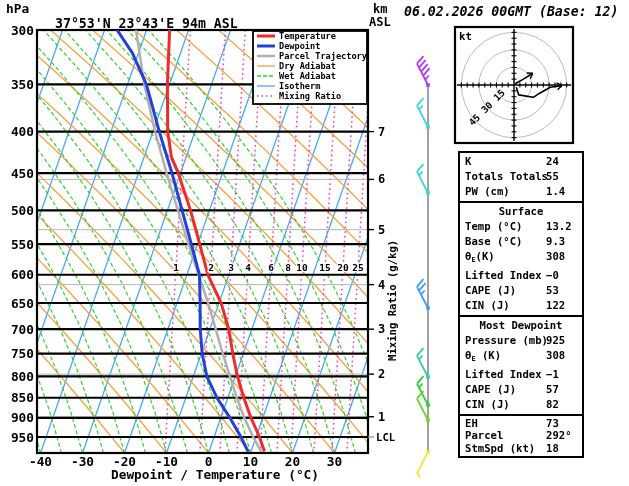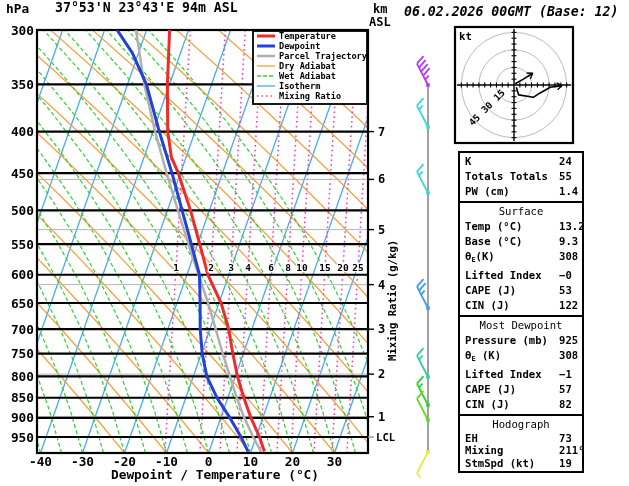--- a/index.html
+++ b/index.html
@@ -1,30 +1,30 @@
 <!DOCTYPE html>
 <html><head>
 <meta charset="utf-8">
 <style>
   html,body{margin:0;padding:0;background:#fff;}
   .stage{position:relative;width:629px;height:486px;background:#fff;overflow:hidden;
          font-family:"DejaVu Sans Mono","Liberation Mono",monospace;}
   .title{position:absolute;font-weight:700;font-size:13.2px;color:#000;white-space:pre;}
-  #t-left{left:55px;top:0;}
+  #t-left{left:55px;top:16px;}
   #t-right{left:404px;top:4px;font-style:italic;}
   #credit{position:absolute;left:441px;top:490px;font-weight:700;font-size:12.6px;color:#4d7c0f;white-space:pre;}
   #skewt{position:absolute;left:0;top:0;}
   #hodo{position:absolute;left:451px;top:25px;}
   #panel{position:absolute;left:458px;top:151px;width:126px;}
   .tbox{border:2px solid #000;background:#fff;margin-top:-2px;padding:1px 0 2px 0;}
   .tbox:first-child{margin-top:0;}
   .trow{position:relative;font-size:10.6px;font-weight:700;line-height:15px;padding-left:5px;white-space:pre;}
   .tbox.compact .trow{line-height:12.4px;}
-  .tval{position:absolute;left:99px;top:0;text-align:right;}
-  .thead{text-align:center;font-size:10.6px;font-weight:400;line-height:15px;white-space:pre;}
+  .tval{position:absolute;left:86px;top:0;text-align:right;}
+  .thead{text-align:center;font-size:10.6px;font-weight:700;line-height:15px;white-space:pre;}
   sub.se{font-size:7px;vertical-align:-2px;}
   svg text{font-family:"DejaVu Sans Mono","Liberation Mono",monospace;font-weight:700;fill:#000;}
 </style>
 </head>
 <body>
 
 <div class="stage">
   <div class="title" id="t-left">37°53'N 23°43'E 94m ASL</div>
   <div class="title" id="t-right">06.02.2026 00GMT (Base: 12)</div>
   <svg id="skewt" width="450" height="486">
@@ -342,20 +342,19 @@
       </div>
       <div class="tbox">
         <div class="thead">Most Dewpoint</div>
         <div class="trow"><span>Pressure (mb)</span><span class="tval">925</span></div>
         <div class="trow"><span>θ<sub class="se">E</sub> (K)</span><span class="tval">308</span></div>
         <div class="trow"><span>Lifted Index</span><span class="tval">−1</span></div>
         <div class="trow"><span>CAPE (J)</span><span class="tval">57</span></div>
         <div class="trow"><span>CIN (J)</span><span class="tval">82</span></div>
       </div>
       <div class="tbox compact">
-        <div class="thead">Hodograph</div>
         <div class="trow"><span>EH</span><span class="tval">73</span></div>
-        <div class="trow"><span>Mixing</span><span class="tval">211°</span></div>
-        <div class="trow"><span>StmSpd (kt)</span><span class="tval">19</span></div>
+        <div class="trow"><span>Parcel</span><span class="tval">292°</span></div>
+        <div class="trow"><span>StmSpd (kt)</span><span class="tval">18</span></div>
       </div>
     </div>
   <div id="credit">© weatheronline.co.uk</div>
 </div>
 
 </body></html>

